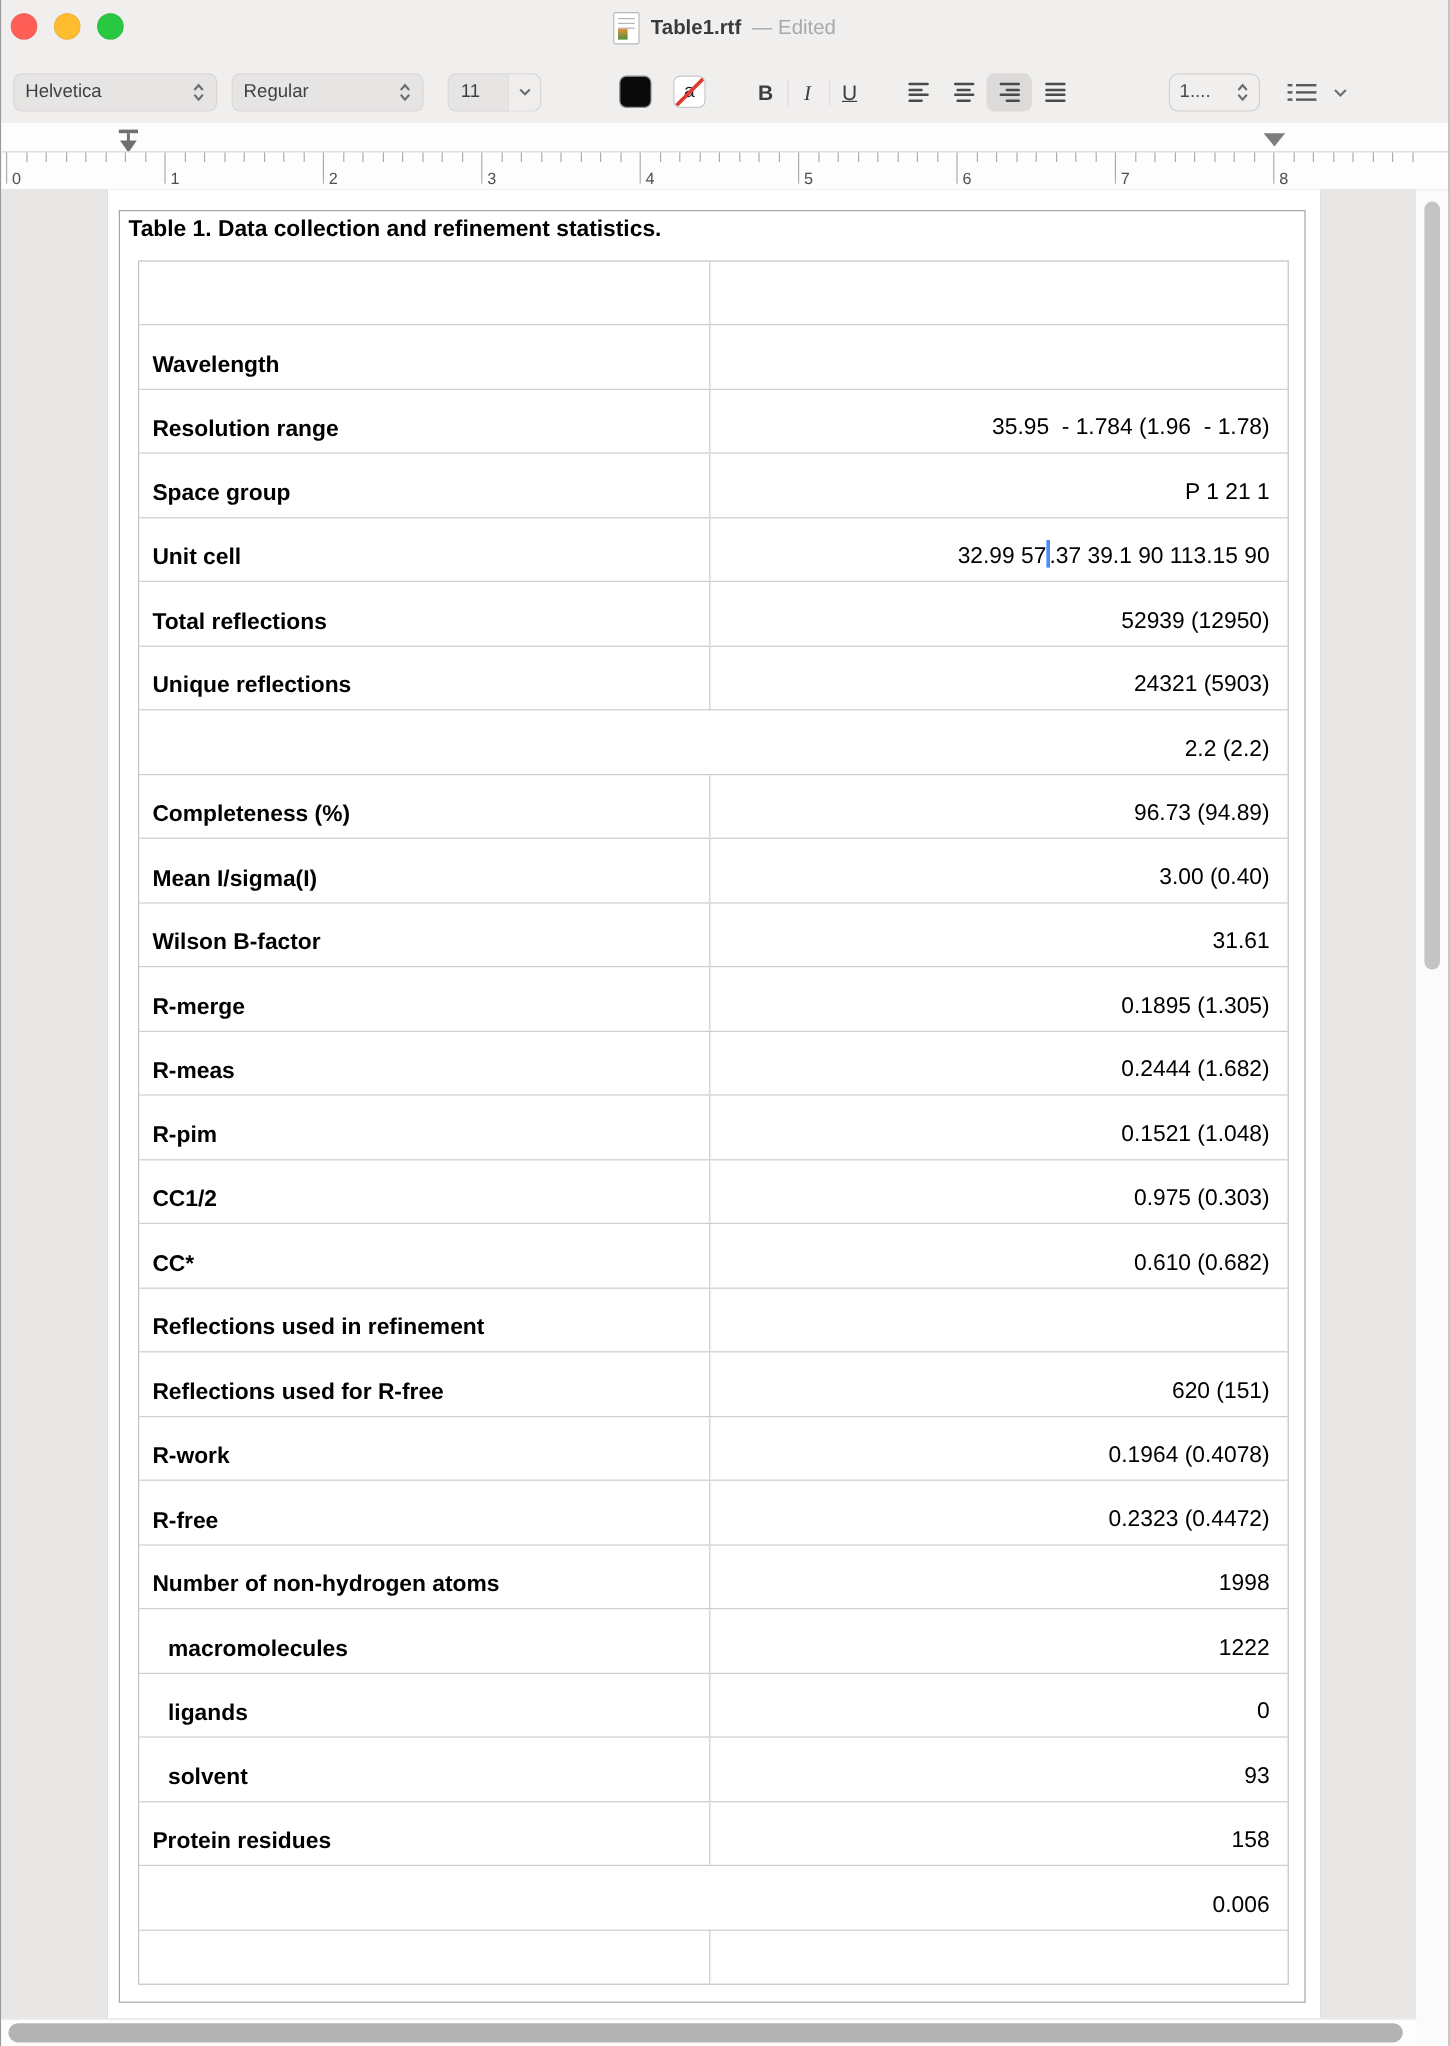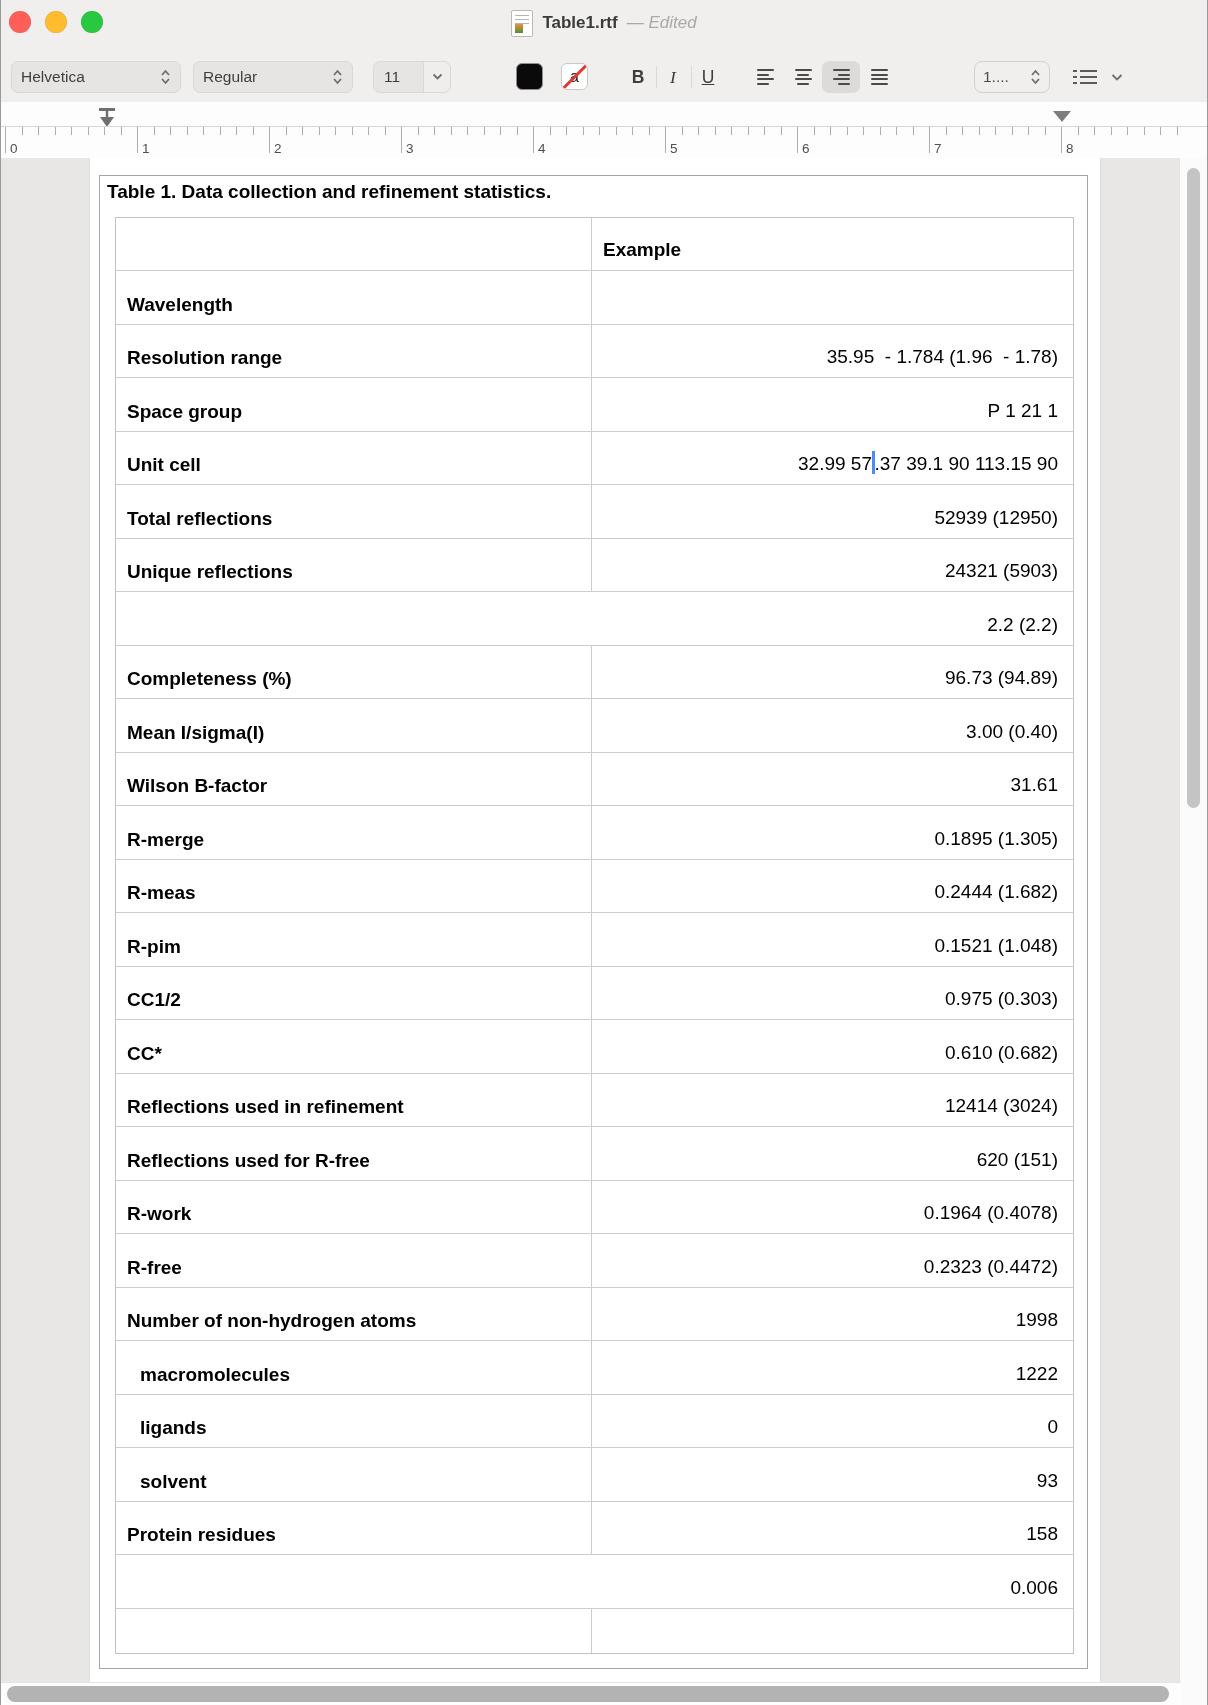--- a/index.html
+++ b/index.html
@@ -7,21 +7,21 @@
           font-family:"Liberation Sans",sans-serif;border-left:1px solid #9a9a9a;border-right:1px solid #9a9a9a;box-sizing:border-box;}
   
   .titlebar{position:absolute;top:0;left:0;right:0;height:46px;background:#f0efee;}
   .lights{position:absolute;left:8px;top:11px;display:flex;gap:14px;}
   .light{width:22px;height:22px;border-radius:50%;box-shadow:inset 0 0 1px rgba(0,0,0,.25);}
   .titlegroup{position:absolute;left:0;right:0;top:0;height:46px;display:flex;align-items:center;justify-content:center;gap:9px;}
   .doc-icon{position:relative;width:20px;height:25px;background:#fff;border:1px solid #b9b9b9;border-radius:2px;}
   .doc-icon .ln{position:absolute;left:3px;right:3px;height:1px;background:#b5b5b5;}
   .doc-icon .thumb{position:absolute;left:3px;bottom:3px;width:8px;height:9px;background:linear-gradient(#e8923a,#4f8f3c);}
   .wtitle{font-size:17px;font-weight:bold;color:#3a3a3a;}
-  .wedited{font-size:17px;color:#a9a9a9;font-style:italic;}
+  .wedited{font-size:17px;color:#a9a9a9;}
   
   .toolbar{position:absolute;top:46px;left:0;right:0;height:56px;background:#f0efee;border-bottom:1px solid #d5d4d3;}
   .dropdown{position:absolute;top:15px;height:32px;box-sizing:border-box;background:#e6e5e4;border:1px solid #d9d8d7;
             border-radius:7px;display:flex;align-items:center;padding:0 9px;color:#3f3f3f;font-size:15.5px;}
   .dd-chev{margin-left:auto;}
   .sizebox{position:absolute;top:15px;left:372px;width:78px;height:32px;box-sizing:border-box;background:#e6e5e4;
            border:1px solid #d9d8d7;border-radius:7px;display:flex;align-items:stretch;color:#3f3f3f;font-size:15.5px;}
   .sizebox .num{flex:1;display:flex;align-items:center;padding-left:10px;}
   .sizebox .chev{width:26px;display:flex;align-items:center;justify-content:center;background:#efeeed;
                  border-left:1px solid #d9d8d7;border-radius:0 7px 7px 0;}
@@ -301,21 +301,20 @@
       </div>
   </div>
 
   <div class="docarea">
     <div class="page">
       <div class="outerbox">
         <div class="tbltitle">Table 1.  Data collection and refinement statistics.</div>
         <div class="itable" id="itable">
           <div class="trow header">
             <div class="tlabel"></div>
-            <div class="tvalue hdr">Example</div>
           </div>
 
         <div class="trow">
               <div class="tlabel">Wavelength</div>
               <div class="tvalue"></div>
             </div>
             <div class="trow">
               <div class="tlabel">Resolution range</div>
               <div class="tvalue">35.95  - 1.784 (1.96  - 1.78)</div>
             </div>
@@ -365,21 +364,20 @@
             <div class="trow">
               <div class="tlabel">CC1/2</div>
               <div class="tvalue">0.975 (0.303)</div>
             </div>
             <div class="trow">
               <div class="tlabel">CC*</div>
               <div class="tvalue">0.610 (0.682)</div>
             </div>
             <div class="trow">
               <div class="tlabel">Reflections used in refinement</div>
-              <div class="tvalue">12414 (3024)</div>
             </div>
             <div class="trow">
               <div class="tlabel">Reflections used for R-free</div>
               <div class="tvalue">620 (151)</div>
             </div>
             <div class="trow">
               <div class="tlabel">R-work</div>
               <div class="tvalue">0.1964 (0.4078)</div>
             </div>
             <div class="trow">

